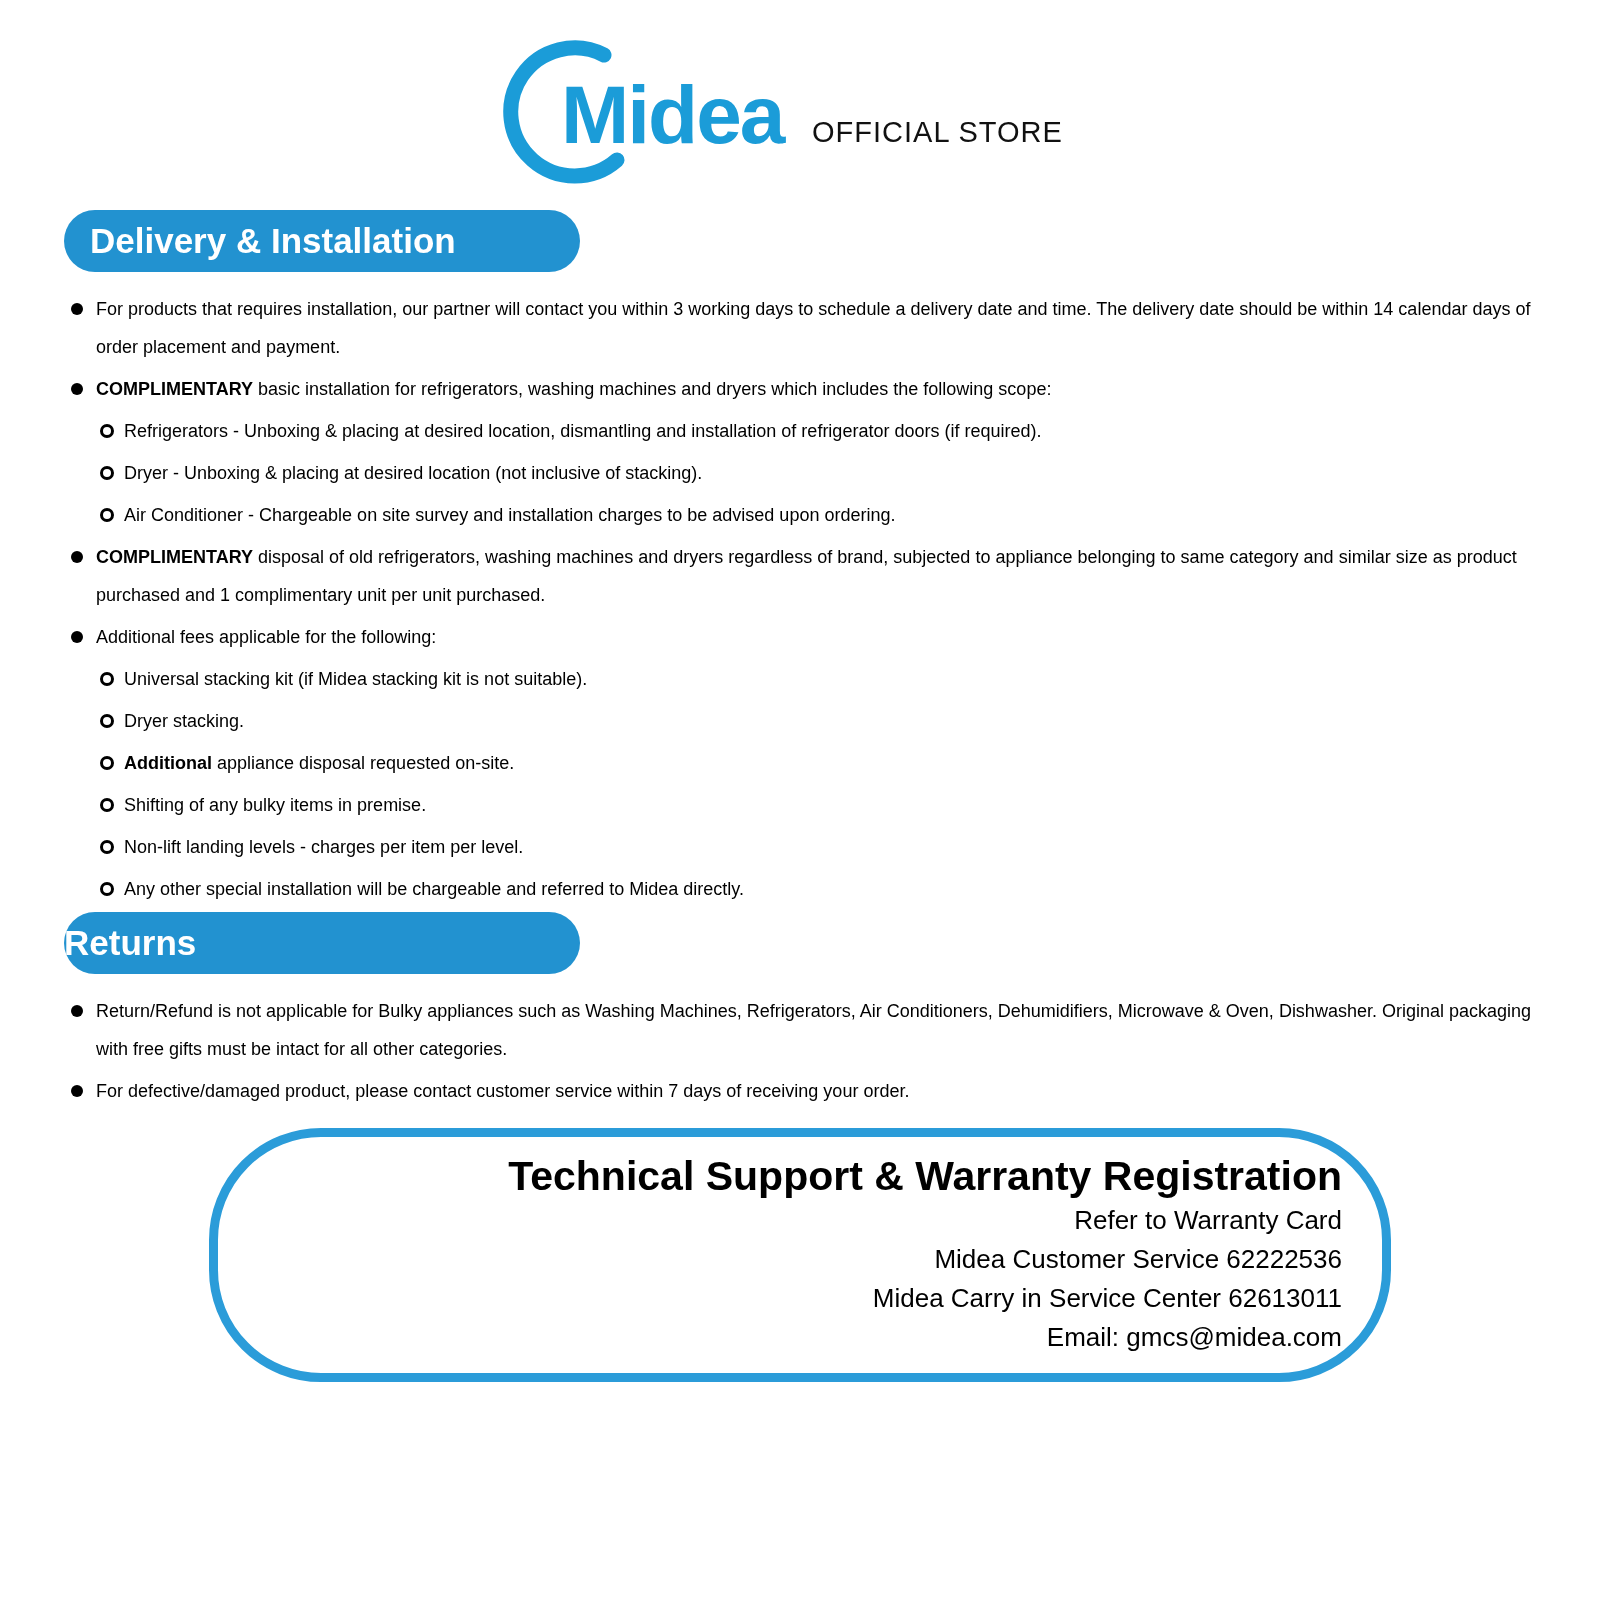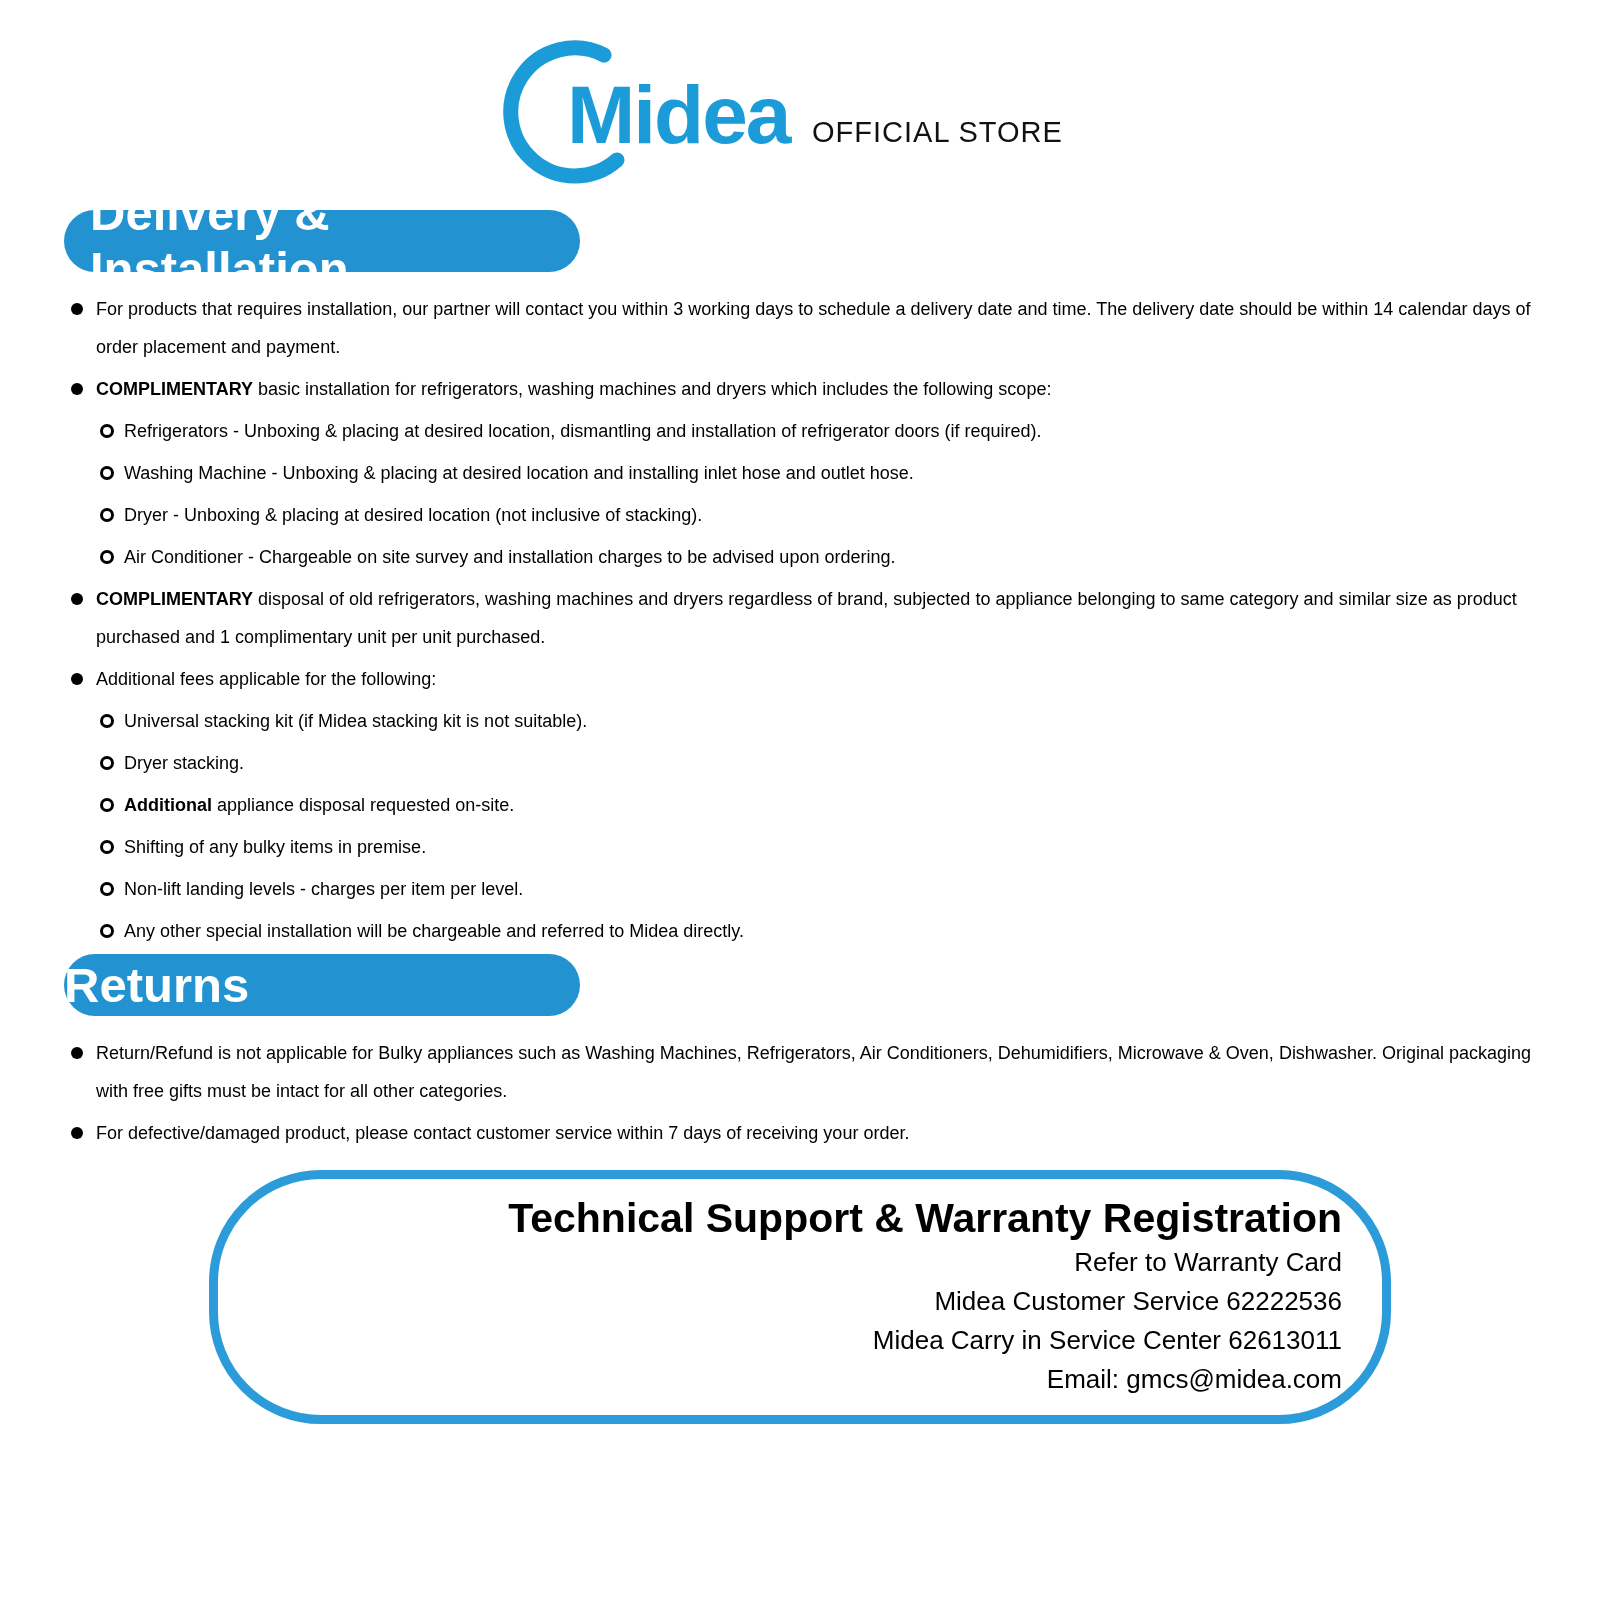--- a/index.html
+++ b/index.html
@@ -9,37 +9,37 @@
     font-family:"Liberation Sans","DejaVu Sans",sans-serif;
     color:#000;
     -webkit-font-smoothing:antialiased;
   }
   .page { position:relative; width:1600px; height:1600px; overflow:hidden; }
 
   
   .logo-row { position:relative; width:640px; height:150px; margin:38px auto 0 auto; }
   .crescent { position:absolute; left:8px; top:2px; }
   .logo-text {
-    position:absolute; left:87px; top:30px;
+    position:absolute; left:81px; top:30px;
     font-size:82px; font-weight:bold; letter-spacing:-2px;
     color:#1B9CD8;
   }
   .store-label {
     position:absolute; left:332px; top:78px;
     font-size:29px; letter-spacing:1px; color:#111;
   }
 
   
   .pill {
     width:516px; height:62px;
     background:#2292D0;
     border-radius:32px;
     margin-left:64px;
     display:flex; align-items:center;
-    color:#fff; font-weight:bold; font-size:49px;
+    color:#fff; font-weight:bold; font-size:35px;
     box-sizing:border-box;
   }
   .pill.first { margin-top:22px; }
   .pill.left-text { padding-left:26px; justify-content:flex-start; }
   .pill.center-text { justify-content:flex-start; padding-left:0; }
 
   
   ul.blist {
     list-style:none;
     margin:18px 60px 0 64px; padding:0;
@@ -102,24 +102,20 @@
     <li class="l1">
       <span class="dot"></span>
       <span><b class="bd">COMPLIMENTARY</b><span> basic installation for refrigerators, washing machines and dryers which includes the following scope:</span></span>
     </li>
     <li class="l2">
       <span class="ring"></span>
       <span><b class="bd"></b><span>Refrigerators - Unboxing &amp; placing at desired location, dismantling and installation of refrigerator doors (if required).</span></span>
     </li>
     <li class="l2">
       <span class="ring"></span>
-      <span><b class="bd"></b><span>Washing Machine - Unboxing &amp; placing at desired location and installing inlet hose and outlet hose.</span></span>
-    </li>
-    <li class="l2">
-      <span class="ring"></span>
       <span><b class="bd"></b><span>Dryer - Unboxing &amp; placing at desired location (not inclusive of stacking).</span></span>
     </li>
     <li class="l2">
       <span class="ring"></span>
       <span><b class="bd"></b><span>Air Conditioner - Chargeable on site survey and installation charges to be advised upon ordering.</span></span>
     </li>
     <li class="l1">
       <span class="dot"></span>
       <span><b class="bd">COMPLIMENTARY</b><span> disposal of old refrigerators, washing machines and dryers regardless of brand, subjected to appliance belonging to same category and similar size as product purchased and 1 complimentary unit per unit purchased.</span></span>
     </li>

